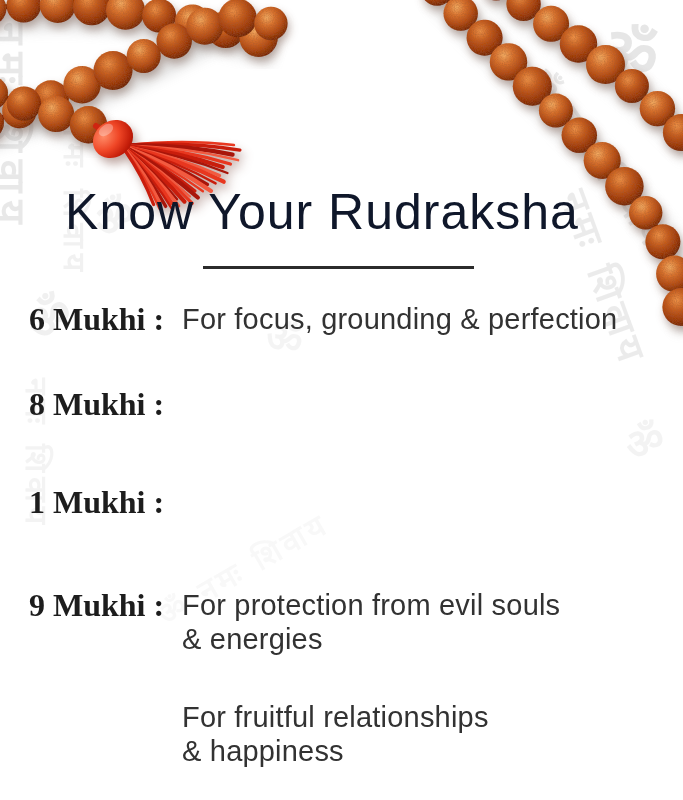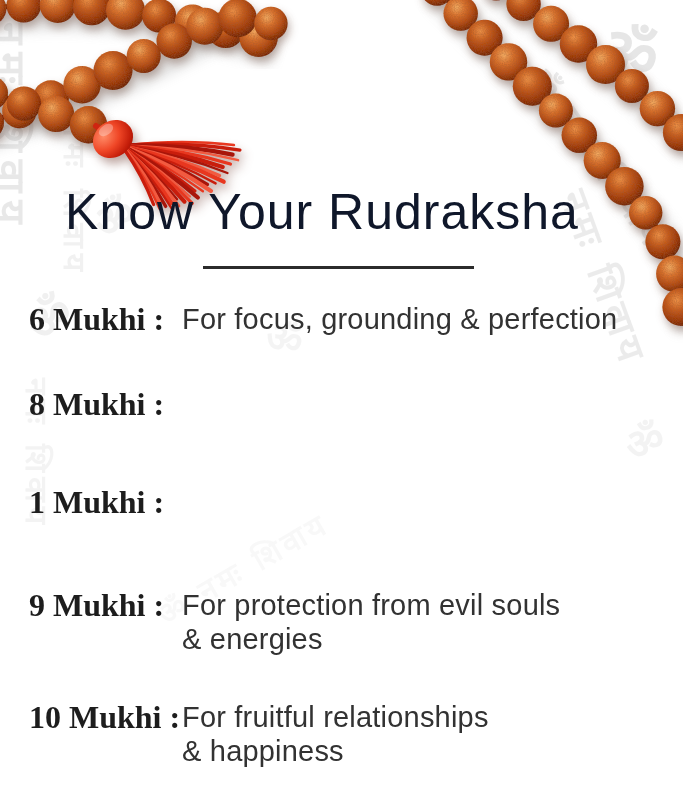--- a/index.html
+++ b/index.html
@@ -227,19 +227,18 @@
     </div>
     <div class="row r3">
       <div class="label">1 Mukhi :</div>
     </div>
     <div class="row r4">
       <div class="label">9 Mukhi :</div>
       <div class="benefit">For protection from evil souls
 &amp; energies</div>
     </div>
     <div class="row r5">
-      <div class="label">10 Mukhi :</div>
       <div class="benefit">For fruitful relationships
 &amp; happiness</div>
     </div>
   </div>
 
 </div>
 
 </body></html>

